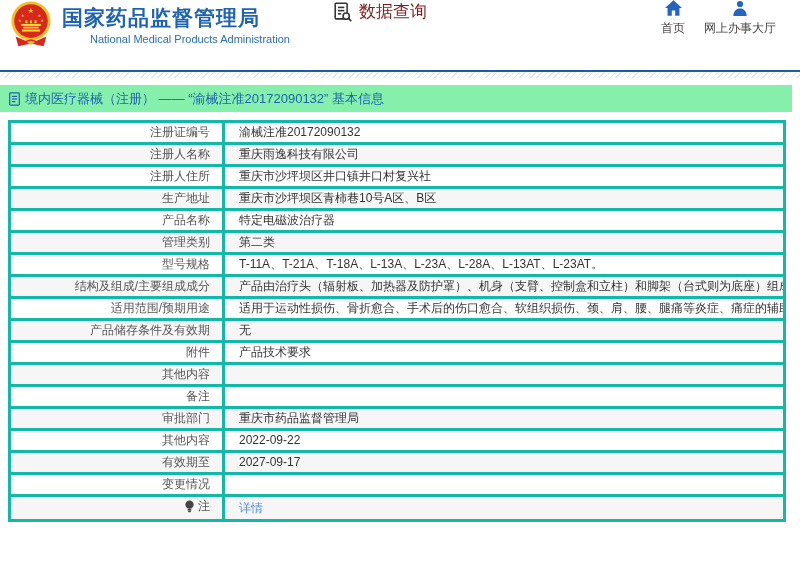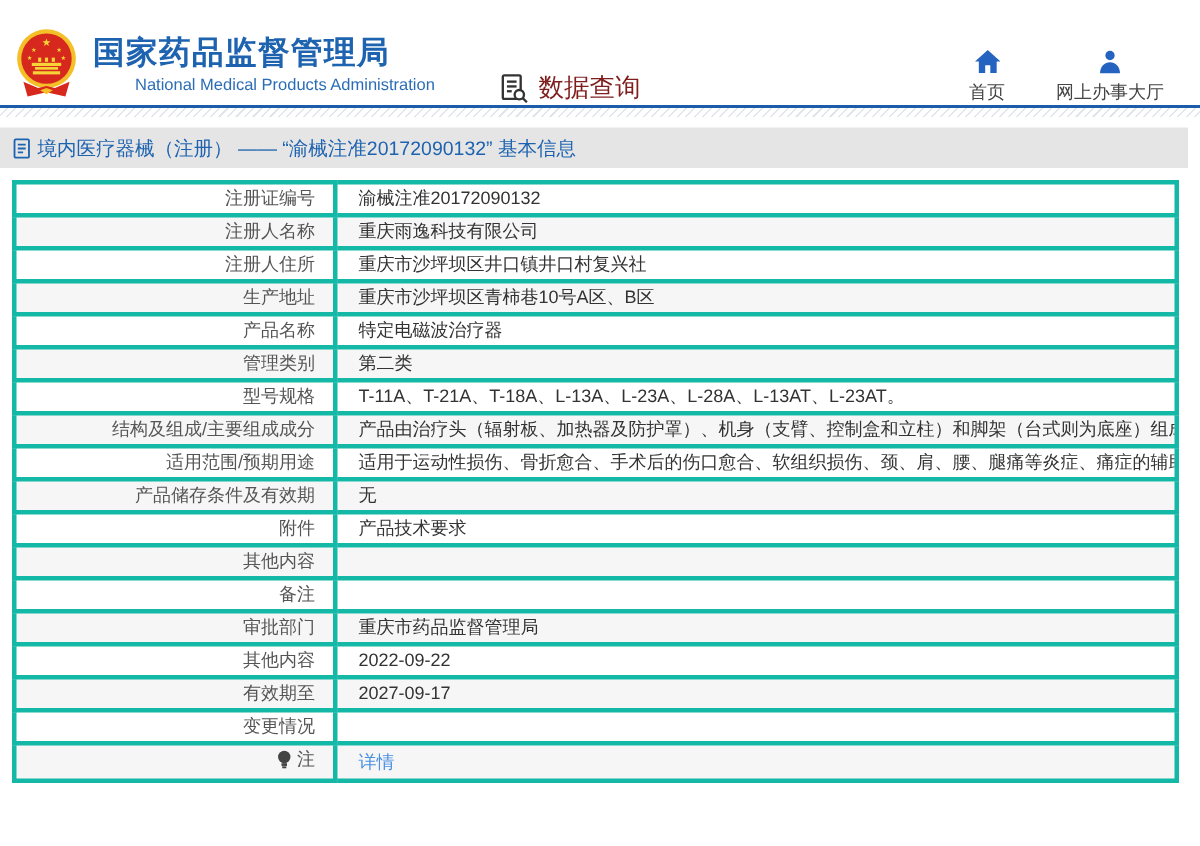--- a/index.html
+++ b/index.html
@@ -1,38 +1,38 @@
 <!DOCTYPE html>
 <html><head>
 <meta charset="utf-8">
 <style>
   * { margin:0; padding:0; box-sizing:border-box; }
   html,body { width:800px; height:564px; background:#fff; overflow:hidden;
     font-family:"Liberation Sans","DejaVu Sans",sans-serif; }
 
   
-  .header { height:72px; display:flex; align-items:flex-end; padding:0 14px 0 10px;
+  .header { height:72px; display:flex; align-items:flex-start; padding:0 14px 0 10px;
     border-bottom:2px solid #1b5ca8; position:relative; }
   .logo-wrap { display:flex; align-items:center; }
   .emblem { width:42px; height:52px; margin-right:10px; }
   .title-block { line-height:1.15; }
   .site-title { font-size:21px; font-weight:bold; color:#1e63b0; letter-spacing:1px; }
   .site-subtitle { font-size:11px; color:#2a6db6; margin-top:3px;margin-left:28px; }
   .dq-tab { display:flex; align-items:center; margin-left:42px; cursor:pointer; }
   .dq-tab svg { margin-right:5px; }
   .dq-label { font-size:17px; color:#7f1d1d; }
-  .header-nav { margin-left:auto; display:flex; align-items:center; gap:34px; padding-right:10px; }
+  .header-nav { margin-left:auto; display:flex; align-items:center; gap:19px; padding-right:10px; }
   .nav-item { display:flex; flex-direction:column; align-items:center; cursor:pointer; }
   .nav-item svg { margin-bottom:4px; }
   .nav-label { font-size:12px; color:#444; }
 
   .hatch-strip { height:6px; background:repeating-linear-gradient(135deg,#ffffff 0 3px,#e2e6ec 3px 4px); }
 
   
-  .breadcrumb-bar { margin:7px 8px 0 0; height:27px; background:#e5e5e5;
+  .breadcrumb-bar { margin:7px 8px 0 0; height:27px; background:#86efac;
     display:flex; align-items:center; padding-left:8px; }
   .breadcrumb-bar svg { margin-right:4px; flex:none; }
   .breadcrumb-text { font-size:13px; color:#1e63b0; }
 
   
   .tbl-wrap { margin:8px 14px 0 8px; }
   table { width:100%; border-collapse:collapse; table-layout:fixed; }
   td { border:3px solid #14b8a6; height:22px; font-size:12px; line-height:1.25;
        padding:2px 0; vertical-align:middle; }
   tr:nth-child(even) td { background:#f6f6f6; }

